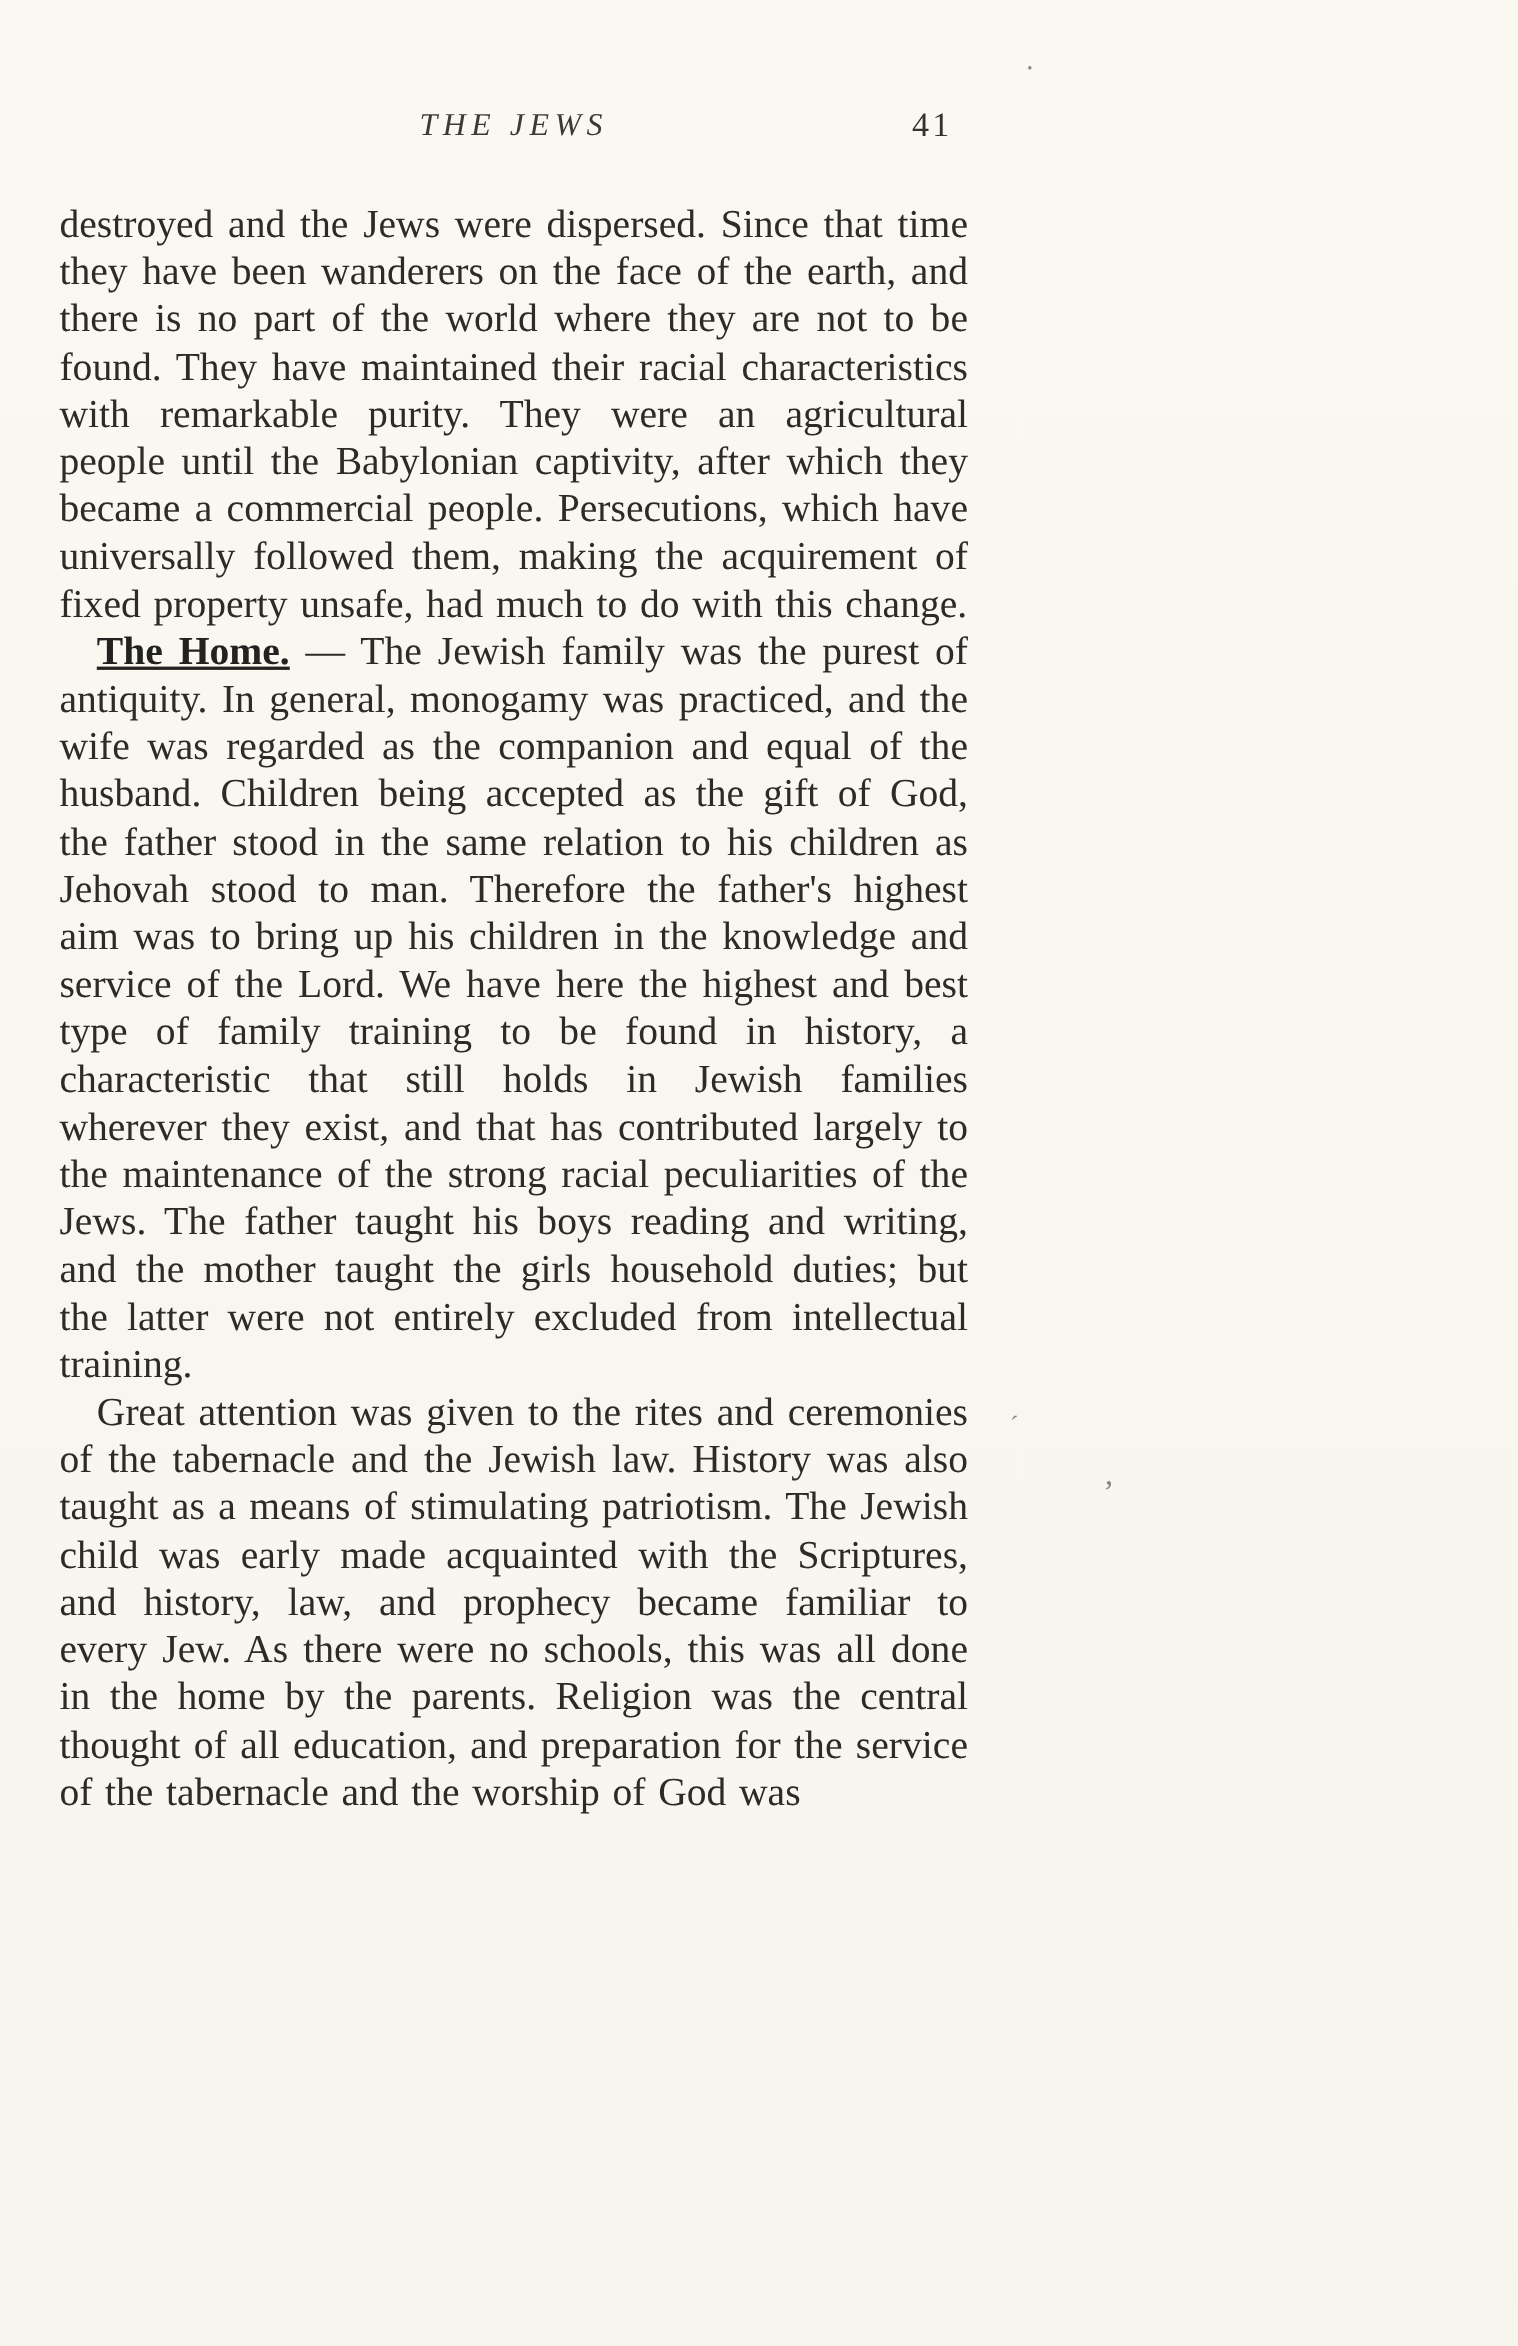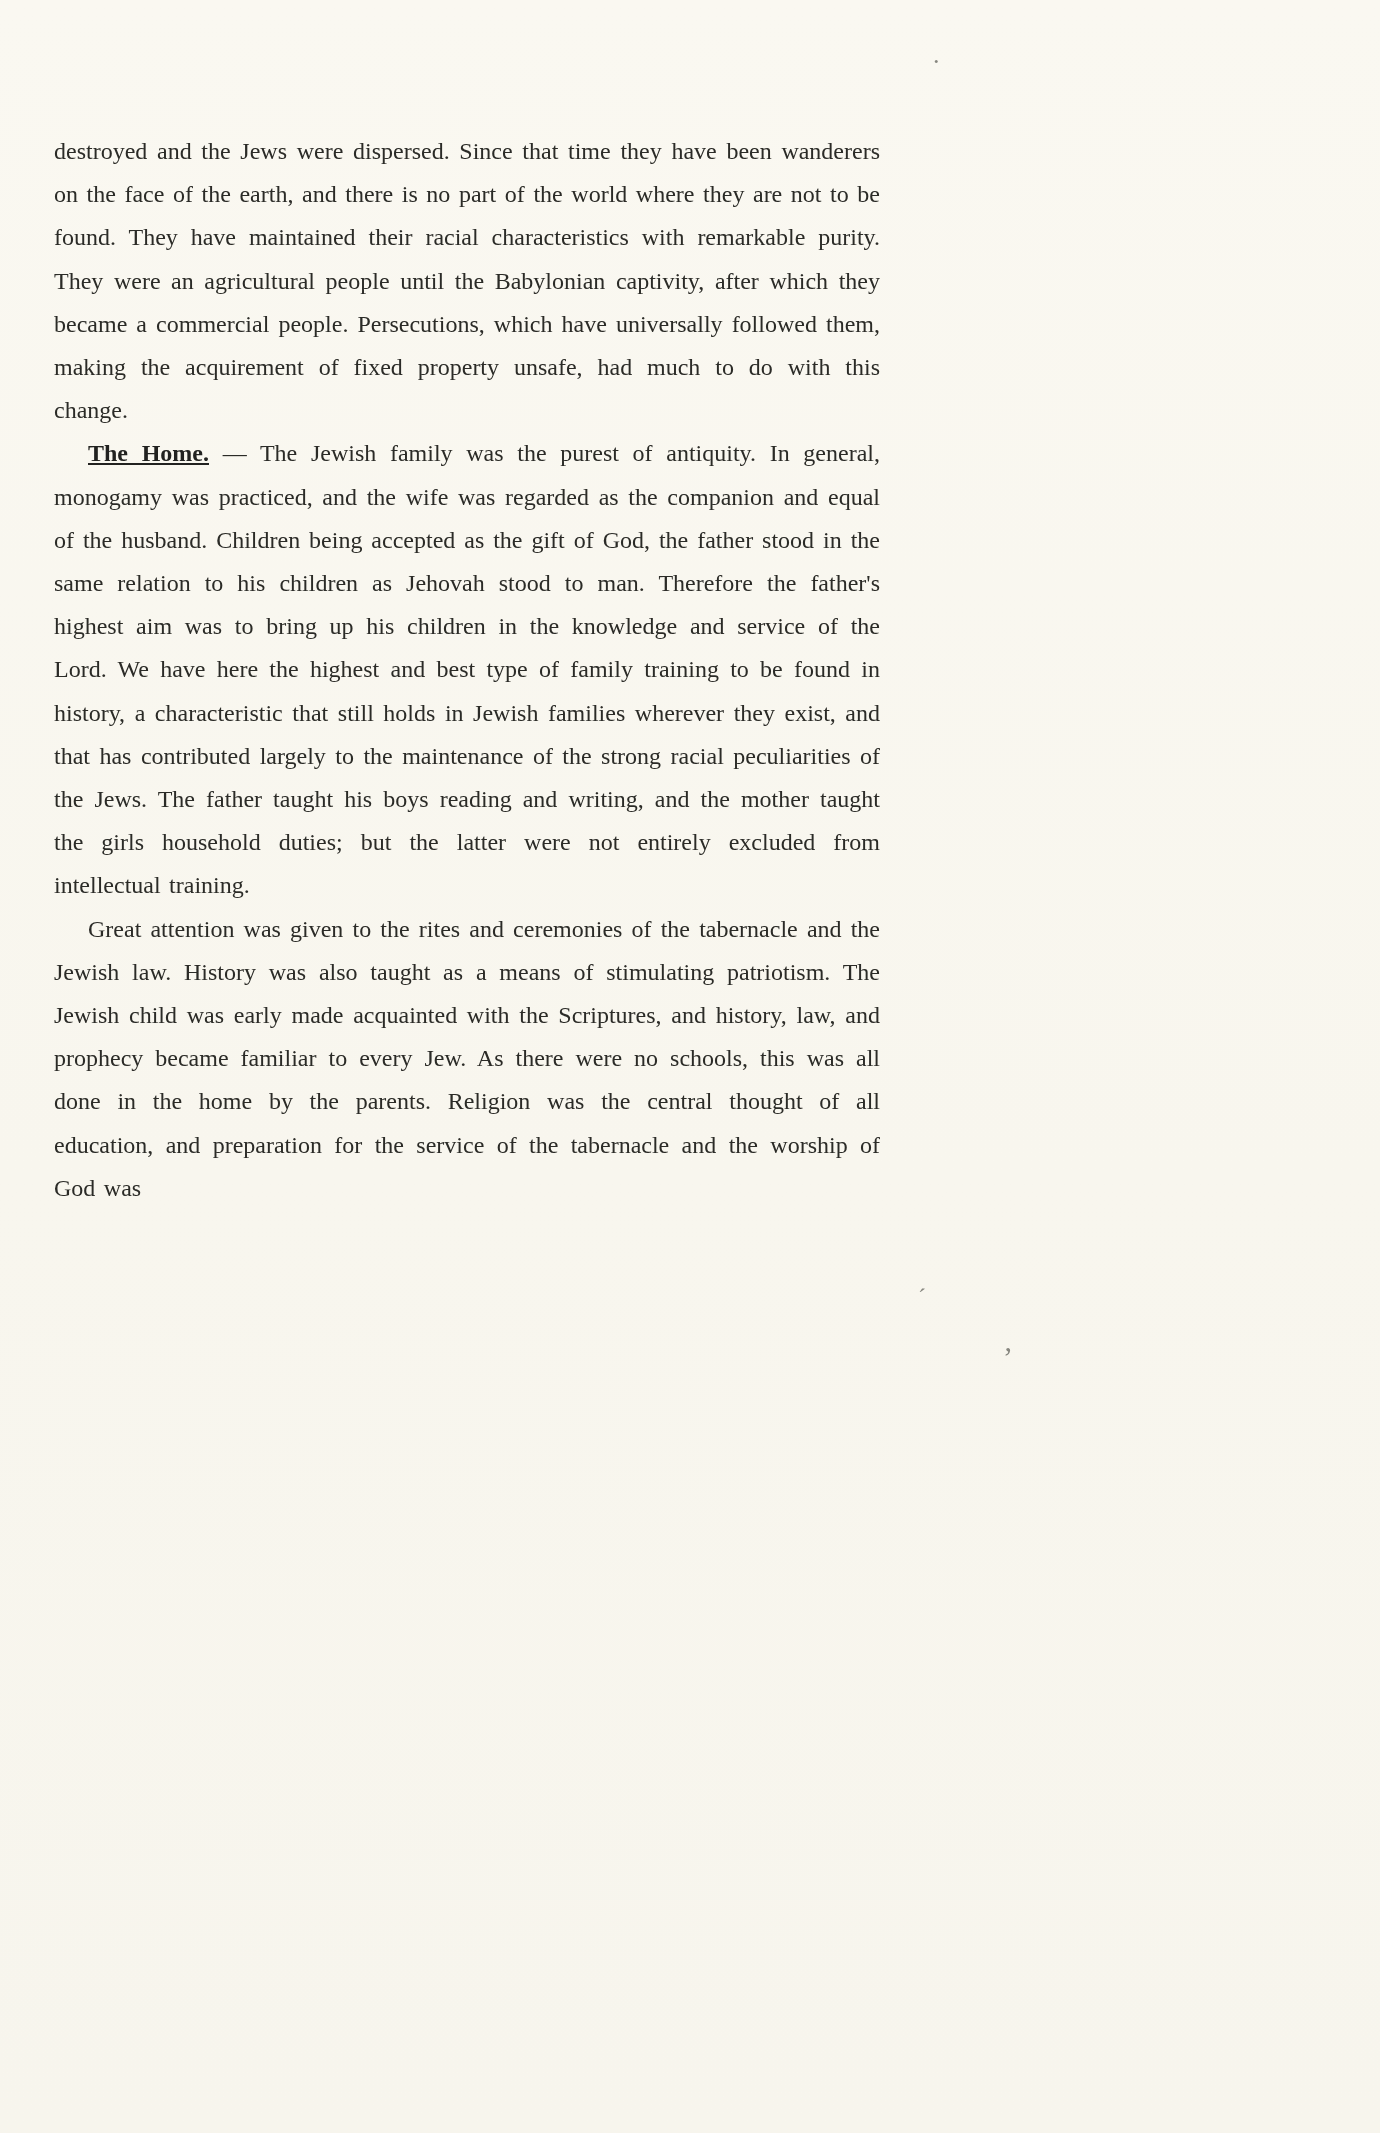--- a/index.html
+++ b/index.html
@@ -40,21 +40,21 @@
   .page-number {
     position: absolute;
     right: 14px;
     top: -2px;
     font-size: 31px;
     letter-spacing: 3px;
     color: #33332e;
   }
   .body-text {
     margin-top: 32px;
-    font-size: 24px;
+    font-size: 36px;
     line-height: 43.2px;
     text-align: justify;
     text-justify: inter-word;
     word-spacing: 2.5px;
     color: #2b2b27;
   }
   p.para {
     margin: 0;
     padding: 0;
     text-indent: 34px;
@@ -79,20 +79,24 @@
   .speck-right-mark { left: 1003px; top: 1340px; font-size: 30px; }
   .speck-accent     { left: 918px; top: 1284px; font-size: 24px; }
 </style>
 </head>
 <body>
 
 <div class="page">
 
   <div class="text-block">
 
+    <div class="page-header">
+      <span class="running-title">THE JEWS</span>
+      <span class="page-number">41</span>
+    </div>
 
     <div class="body-text">
 
       <p class="para no-indent"><span>destroyed and the Jews were dispersed.  Since that time they have been wanderers on the face of the earth, and there is no part of the world where they are not to be found.  They have maintained their racial characteristics with remarkable purity.  They were an agricultural people until the Babylonian captivity, after which they became a commercial people.  Persecutions, which have universally followed them, making the acquirement of fixed property unsafe, had much to do with this change.</span></p>
 
       <p class="para"><span class="para-lead">The Home.</span><span> — The Jewish family was the purest of antiquity.  In general, monogamy was practiced, and the wife was regarded as the companion and equal of the husband. Children being accepted as the gift of God, the father stood in the same relation to his children as Jehovah stood to man.  Therefore the father's highest aim was to bring up his children in the knowledge and service of the Lord.  We have here the highest and best type of family training to be found in history, a characteristic that still holds in Jewish families wherever they exist, and that has contributed largely to the maintenance of the strong racial peculiarities of the Jews.  The father taught his boys reading and writing, and the mother taught the girls household duties; but the latter were not entirely excluded from intellectual training.</span></p>
 
       <p class="para"><span>Great attention was given to the rites and ceremonies of the tabernacle and the Jewish law.  History was also taught as a means of stimulating patriotism.  The Jewish child was early made acquainted with the Scriptures, and history, law, and prophecy became familiar to every Jew.  As there were no schools, this was all done in the home by the parents.  Religion was the central thought of all education, and preparation for the service of the tabernacle and the worship of God was</span></p>
 
     </div>

